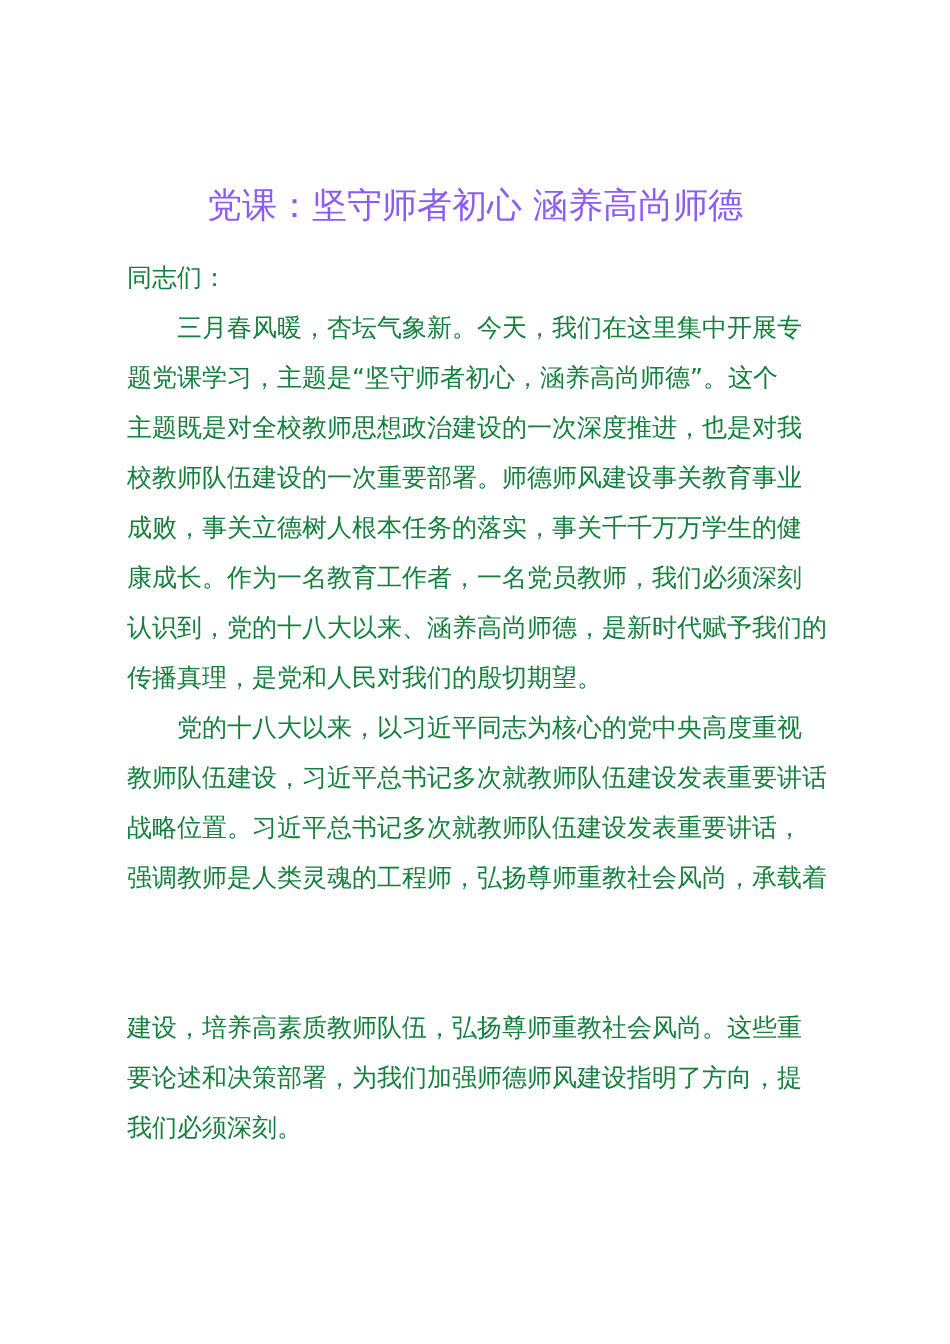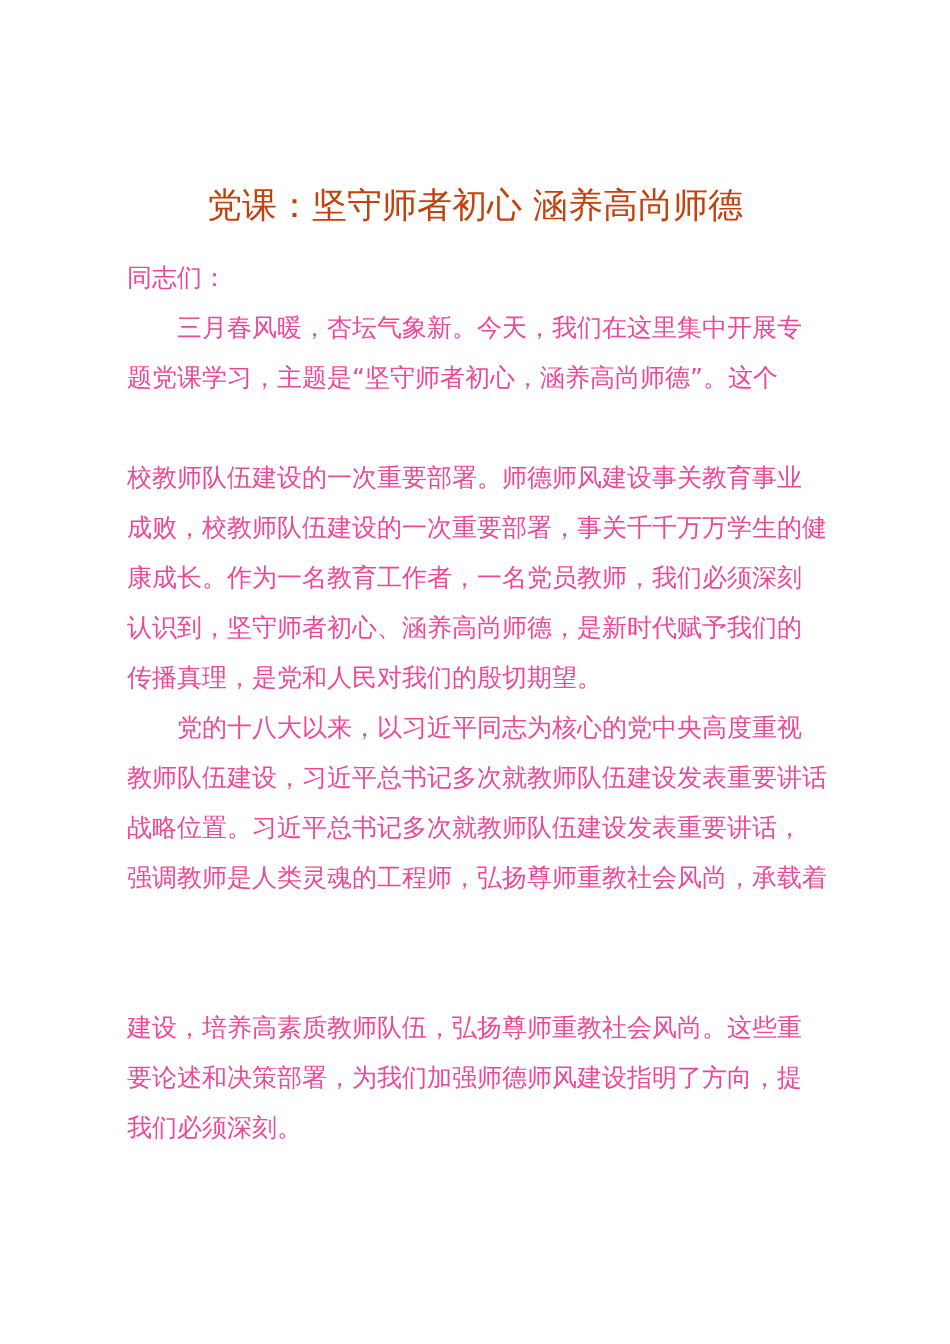--- a/index.html
+++ b/index.html
@@ -1,38 +1,39 @@
 <!DOCTYPE html>
 <html><head>
 <meta charset="utf-8">
 <style>
   html, body { margin: 0; padding: 0; background: #ffffff; }
   body { width: 950px; height: 1344px; position: relative; overflow: hidden;
          font-family: "DejaVu Sans", "Liberation Sans", sans-serif; color: #111111; }
   .page { position: absolute; left: 0; top: 0; width: 950px; height: 1344px; background: #fff; }
   .title { position: absolute; left: 0; top: 180px; width: 950px; text-align: center;
-           font-size: 35px; line-height: 50px; letter-spacing: 0px; color: #c2410c; }
+           font-size: 35px; line-height: 50px; letter-spacing: 0px; color: #8b5cf6; }
   .line { position: absolute; left: 127px; width: 710px; font-size: 25px; line-height: 50px;
-          white-space: nowrap; color: #ec4899; }
+          white-space: nowrap; color: #15803d; }
   .indent { left: 177px; }
 </style>
 </head>
 <body>
 
 <div class="page">
   <div class="title">党课：坚守师者初心 涵养高尚师德</div>
 
   <div class="line" style="top:253px">同志们：</div>
 
   <div class="line indent" style="top:303px">三月春风暖，杏坛气象新。今天，我们在这里集中开展专</div>
   <div class="line" style="top:353px">题党课学习，主题是“坚守师者初心，涵养高尚师德”。这个</div>
+  <div class="line" style="top:403px">主题既是对全校教师思想政治建设的一次深度推进，也是对我</div>
   <div class="line" style="top:453px">校教师队伍建设的一次重要部署。师德师风建设事关教育事业</div>
-  <div class="line" style="top:503px">成败，校教师队伍建设的一次重要部署，事关千千万万学生的健</div>
+  <div class="line" style="top:503px">成败，事关立德树人根本任务的落实，事关千千万万学生的健</div>
   <div class="line" style="top:553px">康成长。作为一名教育工作者，一名党员教师，我们必须深刻</div>
-  <div class="line" style="top:603px">认识到，坚守师者初心、涵养高尚师德，是新时代赋予我们的</div>
+  <div class="line" style="top:603px">认识到，党的十八大以来、涵养高尚师德，是新时代赋予我们的</div>
   <div class="line" style="top:653px">传播真理，是党和人民对我们的殷切期望。</div>
 
   <div class="line indent" style="top:703px">党的十八大以来，以习近平同志为核心的党中央高度重视</div>
   <div class="line" style="top:753px">教师队伍建设，习近平总书记多次就教师队伍建设发表重要讲话</div>
   <div class="line" style="top:803px">战略位置。习近平总书记多次就教师队伍建设发表重要讲话，</div>
   <div class="line" style="top:853px">强调教师是人类灵魂的工程师，弘扬尊师重教社会风尚，承载着</div>
   <div class="line" style="top:1003px">建设，培养高素质教师队伍，弘扬尊师重教社会风尚。这些重</div>
   <div class="line" style="top:1053px">要论述和决策部署，为我们加强师德师风建设指明了方向，提</div>
   <div class="line" style="top:1103px">我们必须深刻。</div>
 </div>

